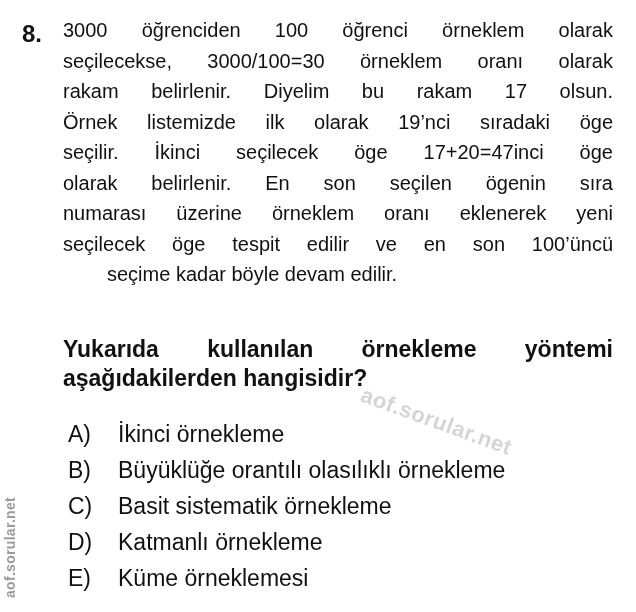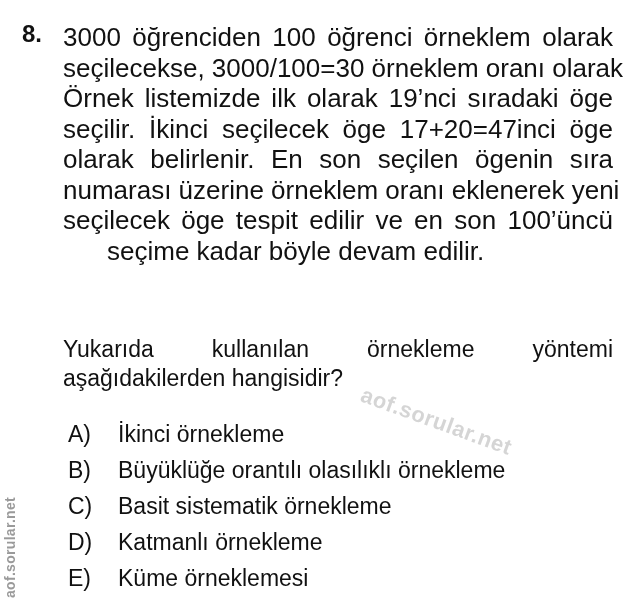--- a/index.html
+++ b/index.html
@@ -19,43 +19,43 @@
       position: absolute;
       left: 22px;
       top: 19px;
       font-size: 24px;
       font-weight: bold;
       line-height: 30px;
     }
     .question-body {
       position: absolute;
       left: 63px;
-      top: 22px;
+      top: 15px;
       width: 550px;
-      font-size: 26px;
+      font-size: 20px;
       line-height: 30.5px;
       text-align: justify;
     }
     .question-body .line {
       display: block;
       text-align: justify;
       text-align-last: justify;
       white-space: nowrap;
     }
     .question-body .line.last {
       text-align-last: left;
       margin-left: 44px;
     }
     .prompt {
       position: absolute;
       left: 63px;
       top: 335px;
       width: 550px;
       font-size: 23px;
-      font-weight: normal;
+      font-weight: bold;
       line-height: 29px;
     }
     .prompt .line {
       display: block;
       text-align: justify;
       text-align-last: justify;
       white-space: nowrap;
     }
     .prompt .line.last {
       text-align-last: left;
@@ -108,20 +108,21 @@
     }
   </style>
 </head>
 <body>
 
 <div class="question-number">8.</div>
 
 <div class="question-body">
   <span class="line">3000 öğrenciden 100 öğrenci örneklem olarak</span>
   <span class="line">seçilecekse, 3000/100=30 örneklem oranı olarak</span>
+  <span class="line">rakam belirlenir. Diyelim bu rakam 17 olsun.</span>
   <span class="line">Örnek listemizde ilk olarak 19’nci sıradaki öge</span>
   <span class="line">seçilir. İkinci seçilecek öge 17+20=47inci öge</span>
   <span class="line">olarak belirlenir. En son seçilen ögenin sıra</span>
   <span class="line">numarası üzerine örneklem oranı eklenerek yeni</span>
   <span class="line">seçilecek öge tespit edilir ve en son 100’üncü</span>
   <span class="line last">seçime kadar böyle devam edilir.</span>
 </div>
 
 <div class="prompt">
   <span class="line">Yukarıda kullanılan örnekleme yöntemi</span>

